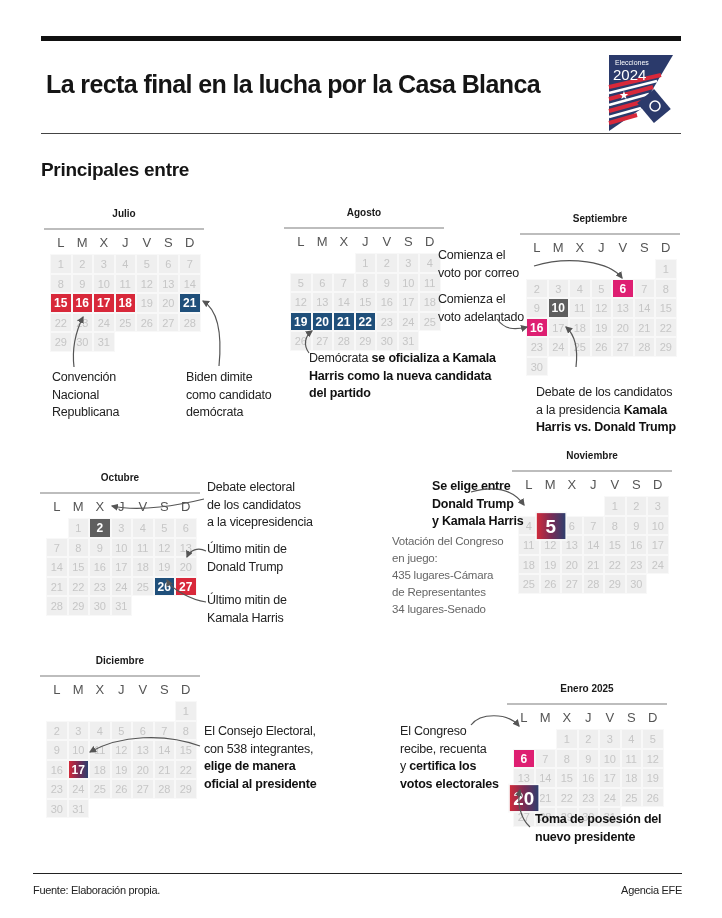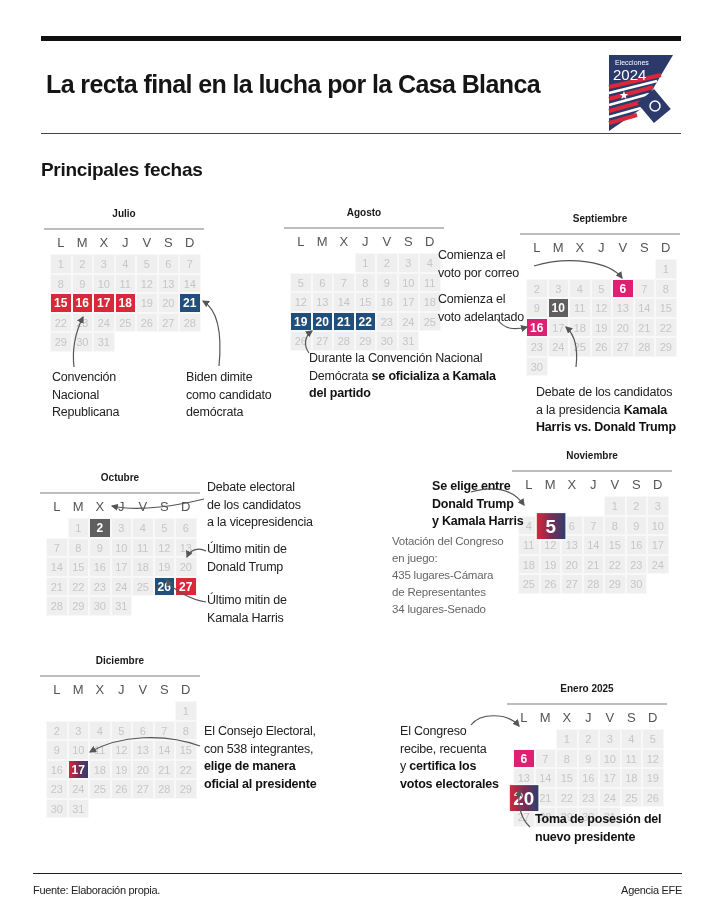--- a/index.html
+++ b/index.html
@@ -57,21 +57,21 @@
     <line x1="4" y1="64" x2="36" y2="55"></line>
   </g>
   <text x="10" y="12" font-size="7" fill="#fff" font-family="Liberation Sans, sans-serif">Elecciones</text>
   <text x="8" y="27" font-size="15" fill="#fff" font-family="Liberation Sans, sans-serif">2024</text>
   <text x="14" y="46" font-size="11" fill="#fff">★</text>
   <rect x="38" y="40" width="22" height="26" fill="#2b3a6b" transform="rotate(-40 49 53)"></rect>
   <circle cx="50" cy="53" r="5" fill="none" stroke="#fff" stroke-width="1.5"></circle>
 </svg>
 
 <div class="title-rule"></div>
-<div class="subtitle">Principales fechas</div>
+<div class="subtitle">Principales entre</div>
 
 <div class="month" id="m0" style="left:44px; top:208px; width:160px; height:150px;">
     <div class="month-name">Julio</div>
     <div class="month-rule"></div>
     <div class="dow">
       <span>L</span>
       <span>M</span>
       <span>X</span>
       <span>J</span>
       <span>V</span>
@@ -413,22 +413,22 @@
   <div>Convención</div>
   <div>Nacional</div>
   <div>Republicana</div>
 </div>
 <div class="note" style="left:186px; top:369px;">
   <div>Biden dimite</div>
   <div>como candidato</div>
   <div>demócrata</div>
 </div>
 <div class="note" style="left:309px; top:350px;">
-  <div>Durante la Convención Nacional</div>
   <div><span>Demócrata </span><b>se oficializa a Kamala</b></div>
+  <div><b>Harris como la nueva candidata</b></div>
   <div><b>del partido</b></div>
 </div>
 <div class="note" style="left:438px; top:247px;">
   <div>Comienza el</div>
   <div>voto por correo</div>
 </div>
 <div class="note" style="left:438px; top:291px;">
   <div>Comienza el</div>
   <div>voto adelantado</div>
 </div>

